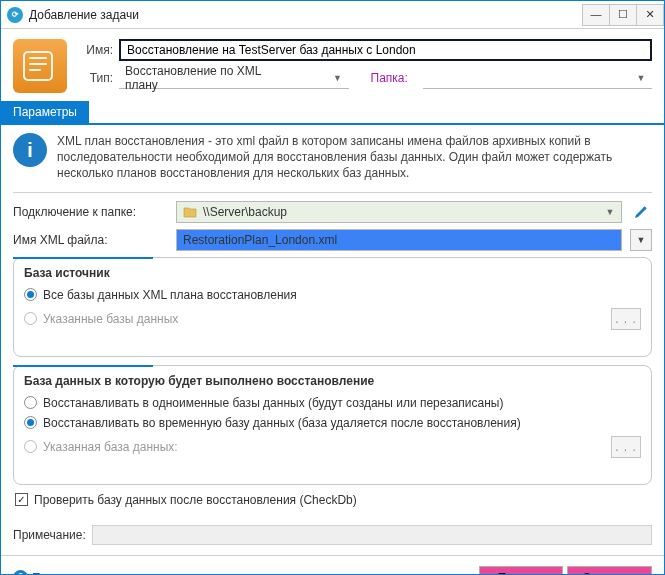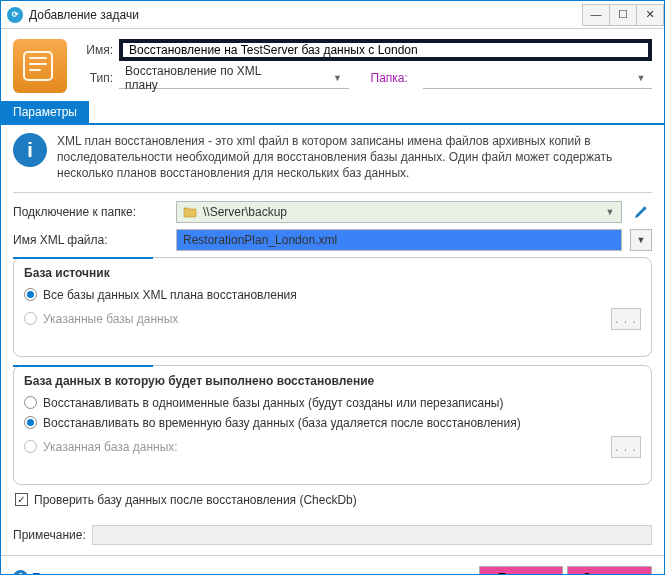--- a/index.html
+++ b/index.html
@@ -10,21 +10,21 @@
 .titlebar .win-btns { display: flex; }
 .titlebar .win-btn { width: 28px; height: 22px; border: 1px solid #c5c5c5; background: #f4f4f4; margin-left: -1px; display: flex; align-items: center; justify-content: center; font-size: 11px; line-height: 1; cursor: pointer; }
 .titlebar .win-btn:first-child { margin-left: 0; }
 
 .header { display: flex; padding: 10px 12px 8px 12px; gap: 10px; }
 .header .big-icon { width: 54px; height: 54px; background: linear-gradient(#f7a94c,#e38a1d); border-radius: 6px; display: flex; align-items: center; justify-content: center; color: #fff8e8; position: relative; }
 .header .big-icon svg { width: 40px; height: 40px; }
 .header .fields { flex: 1; display: flex; flex-direction: column; gap: 6px; }
 .field-row { display: flex; align-items: center; gap: 6px; }
 .field-row .lbl { width: 36px; text-align: right; color: #444; }
-.text-input { flex: 1; height: 22px; border: 4px solid #0f172a; padding: 0 6px; font-size: 12px; background: #fff; }
+.text-input { flex: 1; height: 22px; border: 2px solid #0f172a; padding: 0 6px; font-size: 12px; background: #fff; }
 .combo { display: flex; align-items: center; height: 22px; border-bottom: 1px solid #b8b8b8; background: #fff; padding: 0 4px 0 6px; gap: 48px; }
 .combo .combo-text { flex: 1; color: #333; }
 .combo .caret { width: 14px; text-align: center; color: #666; font-size: 9px; }
 .combo.flex1 { flex: 1; }
 .folder-lbl { margin-left: 16px; width: 46px; color: #a21caf; }
 
 .tabbar { display: flex; align-items: flex-end; height: 24px; border-bottom: 2px solid #0a7dd1; }
 .tab { padding: 4px 12px; background: #0a7dd1; color: #fff; font-size: 12px; }
 
 .panel { padding: 8px 12px 6px 12px; }

